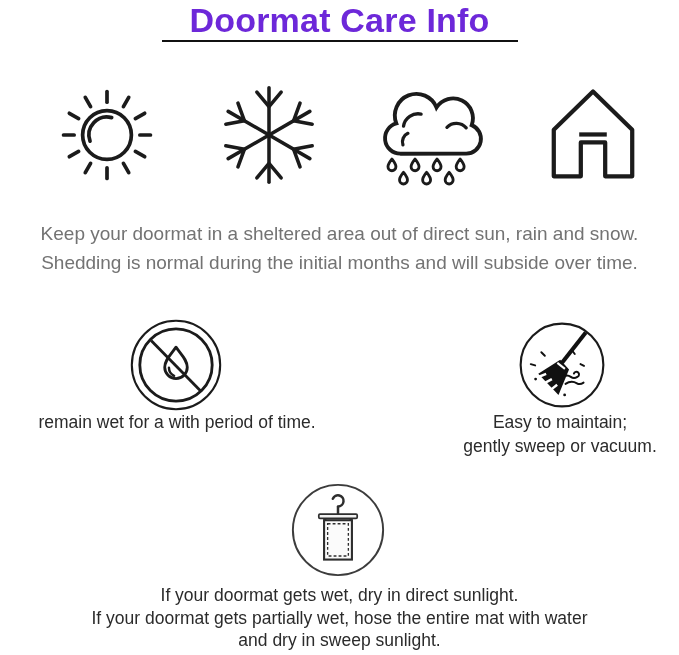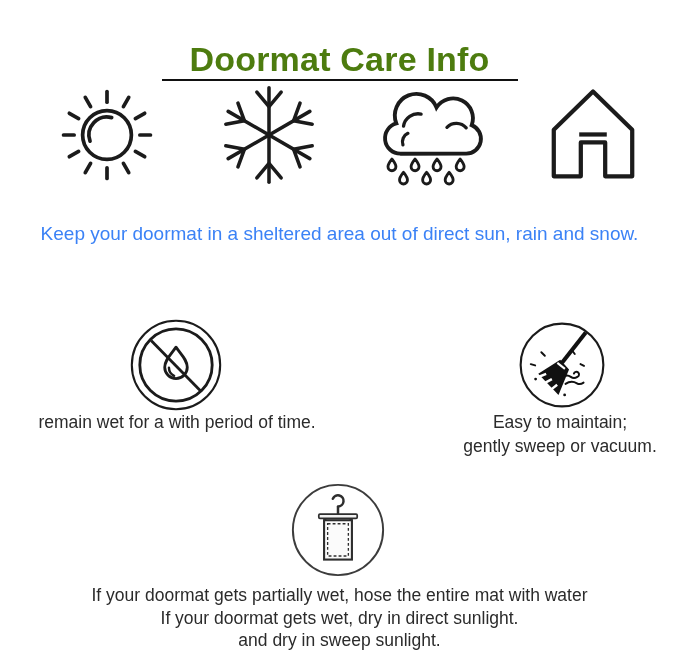--- a/index.html
+++ b/index.html
@@ -8,39 +8,38 @@
     position: relative;
     background: #ffffff;
     font-family: "Liberation Sans", sans-serif;
     color: #2e2e2e;
     overflow: hidden;
   }
   header { position: absolute; top: 2px; left: 0; right: 0; text-align: center; }
   h1 {
     font-size: 34px;
     font-weight: bold;
-    color: #4d7c0f;
+    color: #6d28d9;
     letter-spacing: 0.2px;
     line-height: 36px;
-    margin-top: 39px;
   }
   .title-underline {
     width: 356px; height: 0;
     border-top: 2.5px solid #111;
     margin: 2px auto 0;
   }
   .weather-row {
     position: absolute; top: 66px; left: 0; right: 0;
     display: flex; justify-content: center; align-items: center;
     gap: 12px; padding-left: 20px; height: 138px;
   }
   .weather-cell { width: 150px; height: 138px; display: flex; align-items: center; justify-content: center; }
   .intro {
     position: absolute; top: 220px; left: 0; right: 0;
-    text-align: center; font-size: 19px; line-height: 28.5px; color: #3b82f6;
+    text-align: center; font-size: 19px; line-height: 28.5px; color: #737373;
   }
   .care-left-icon  { position: absolute; left: 129px; top: 318px; }
   .care-right-icon { position: absolute; left: 518px; top: 321px; }
   .caption-left  { position: absolute; left: 10px;  top: 411px; width: 334px; }
   .caption-right { position: absolute; left: 430px; top: 411px; width: 260px; }
   .caption { text-align: center; font-size: 17.5px; line-height: 23.5px; color: #2b2b2b; }
   .dry-icon { position: absolute; left: 290px; top: 482px; }
   .dry-text {
     position: absolute; top: 584px; left: 0; right: 0;
     text-align: center; font-size: 17.5px; line-height: 22.5px; color: #2b2b2b;
@@ -114,20 +113,21 @@
   <div class="weather-cell">
     <svg width="106" height="106" viewBox="0 0 100 100">
       <path class="ln" stroke-width="4" stroke-linejoin="round" d="M50 9 L87 45 L87 89 L61.5 89 L61.5 57 L38.5 57 L38.5 89 L13 89 L13 45 Z"></path>
       <line class="ln" x1="37" y1="49.5" x2="63" y2="49.5" stroke-width="4"></line>
     </svg>
   </div>
 </div>
 
 <div class="intro">
   <div>Keep your doormat in a sheltered area out of direct sun, rain and snow.</div>
+  <div>Shedding is normal during the initial months and will subside over time.</div>
 </div>
 
 <div class="care-left-icon">
   <svg width="94" height="94" viewBox="0 0 100 100">
     <circle class="ln" cx="50" cy="50" r="47" stroke-width="2.2"></circle>
     <circle class="ln" cx="50" cy="50" r="38.5" stroke-width="3"></circle>
     <path class="ln" stroke-width="3" stroke-linejoin="round" d="M50 31 C55.5 39 62 44.5 62 52.5 A12 12 0 1 1 38 52.5 C38 44.5 44.5 39 50 31 Z"></path>
     <path class="ln" stroke-width="2.6" stroke-linecap="round" d="M42.5 53 A9.5 9.5 0 0 0 48 61.5"></path>
     <line class="ln" x1="23.5" y1="24" x2="76.5" y2="78" stroke-width="3"></line>
   </svg>
@@ -171,16 +171,16 @@
     <line x1="50" y1="25.5" x2="50" y2="33.5" stroke="#2e2e2e" stroke-width="2.6"></line>
     <rect x="30" y="33.5" width="40" height="4.4" rx="1.2" fill="#f2f2f2" stroke="#2e2e2e" stroke-width="1.8"></rect>
     <circle cx="36.5" cy="40.3" r="1.9" fill="#2e2e2e"></circle>
     <circle cx="63.5" cy="40.3" r="1.9" fill="#2e2e2e"></circle>
     <rect x="35.5" y="39.8" width="29" height="41" fill="#fbfbfb" stroke="#2e2e2e" stroke-width="2.2"></rect>
     <rect x="39.2" y="43.5" width="21.6" height="33.6" fill="none" stroke="#2e2e2e" stroke-width="1.4" stroke-dasharray="3 2.2"></rect>
   </svg>
 </div>
 
 <div class="dry-text">
+  <div>If your doormat gets wet, dry in direct sunlight.</div>
   <div>If your doormat gets partially wet, hose the entire mat with water</div>
-  <div>If your doormat gets wet, dry in direct sunlight.</div>
   <div>and dry in sweep sunlight.</div>
 </div>
 
 </body></html>

